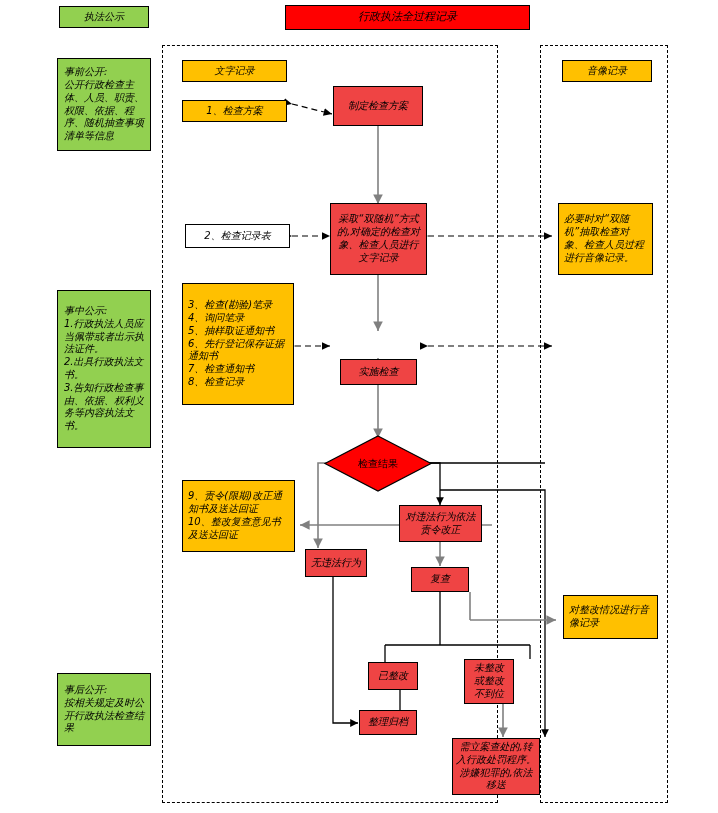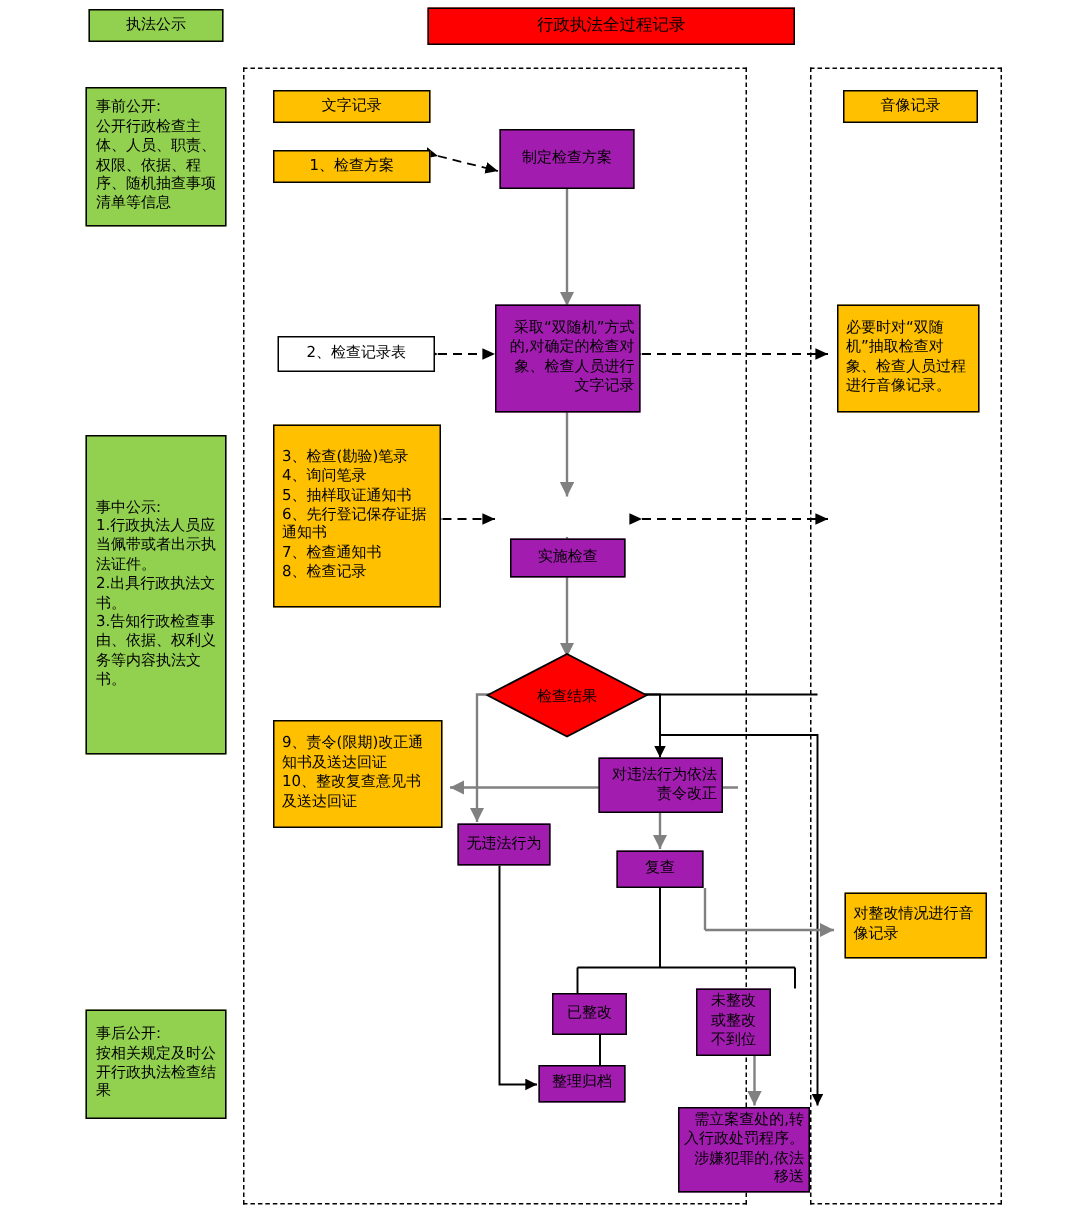--- a/index.html
+++ b/index.html
@@ -21,20 +21,21 @@
     position: absolute;
     box-sizing: border-box;
     display: flex;
     align-items: center;
     justify-content: center;
     text-align: center;
     border: 1px solid #000;
     line-height: 1.28;
     white-space: pre-line;
     padding: 2px 3px;
+    font-style: italic;
   }
   .green {
     background: #92d050;
     color: #000000;
     font-size: 10px;
     justify-content: flex-start;
     text-align: left;
     padding: 5px 6px;
   }
   .green.center {
@@ -46,24 +47,23 @@
     background: #ffc000;
     color: #000000;
     font-size: 10px;
   }
   .yellow.left {
     justify-content: flex-start;
     text-align: left;
     padding: 4px 5px;
   }
   .red {
-    background: #a21caf;
-    color: #000000;
-    font-size: 10px;
-    text-align: right;
+    background: #ef4444;
+    color: #000000;
+    font-size: 10px;
   }
   .white {
     background: #ffffff;
     color: #000000;
     font-size: 10px;
   }
   .title-red {
     background: #ff0000;
     color: #000000;
     font-size: 11px;
@@ -156,21 +156,21 @@
 
     <path d="M470,620 L556,620" stroke="#808080" stroke-width="1.6" fill="none" marker-end="url(#ar)"></path>
     <path d="M470,620 L470,592" stroke="#808080" stroke-width="1.6" fill="none"></path>
   </svg>
 
   <div class="node green center" style="left:59px; top:6px; width:90px; height:22px;">执法公示</div>
 
   <div class="node green" style="left:57px; top:58px; width:94px; height:93px;">事前公开:
 公开行政检查主体、人员、职责、权限、依据、程序、随机抽查事项清单等信息</div>
 
-  <div class="node green" style="left:57px; top:290px; width:94px; height:213px;">事中公示:
+  <div class="node green" style="left:57px; top:290px; width:94px; height:158px;">事中公示:
 1.行政执法人员应当佩带或者出示执法证件。
 2.出具行政执法文书。
 3.告知行政检查事由、依据、权利义务等内容执法文书。</div>
 
   <div class="node green" style="left:57px; top:673px; width:94px; height:73px;">事后公开:
 按相关规定及时公开行政执法检查结果</div>
 
   <div class="node title-red" style="left:285px; top:5px; width:245px; height:25px;">行政执法全过程记录</div>
 
   <div class="node yellow" style="left:182px; top:60px; width:105px; height:22px;">文字记录</div>

